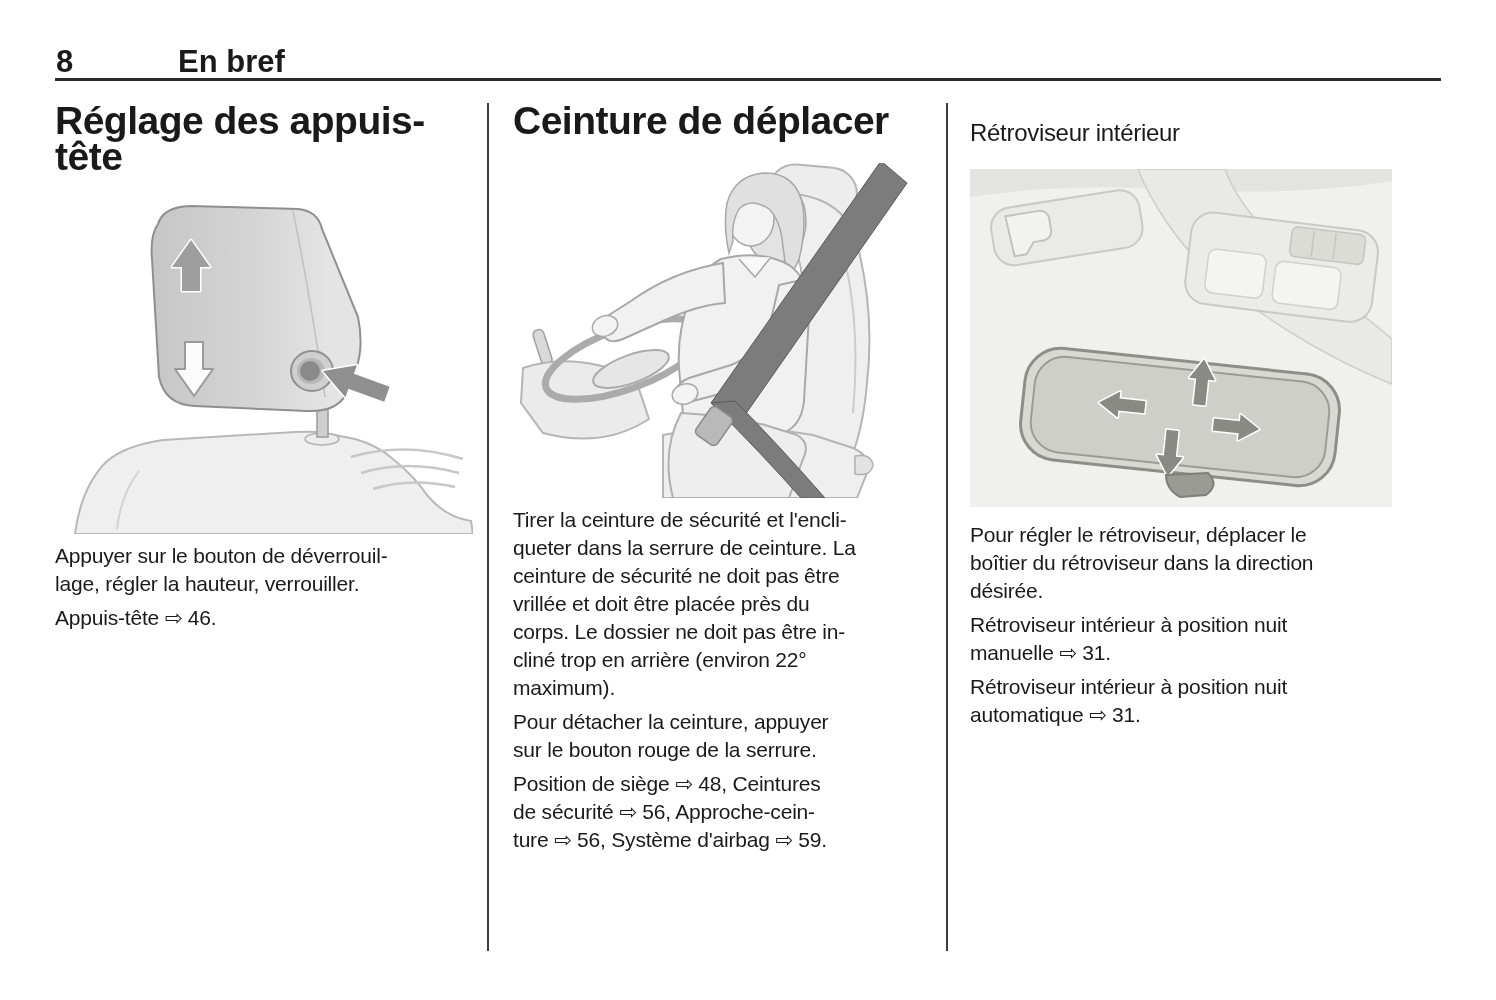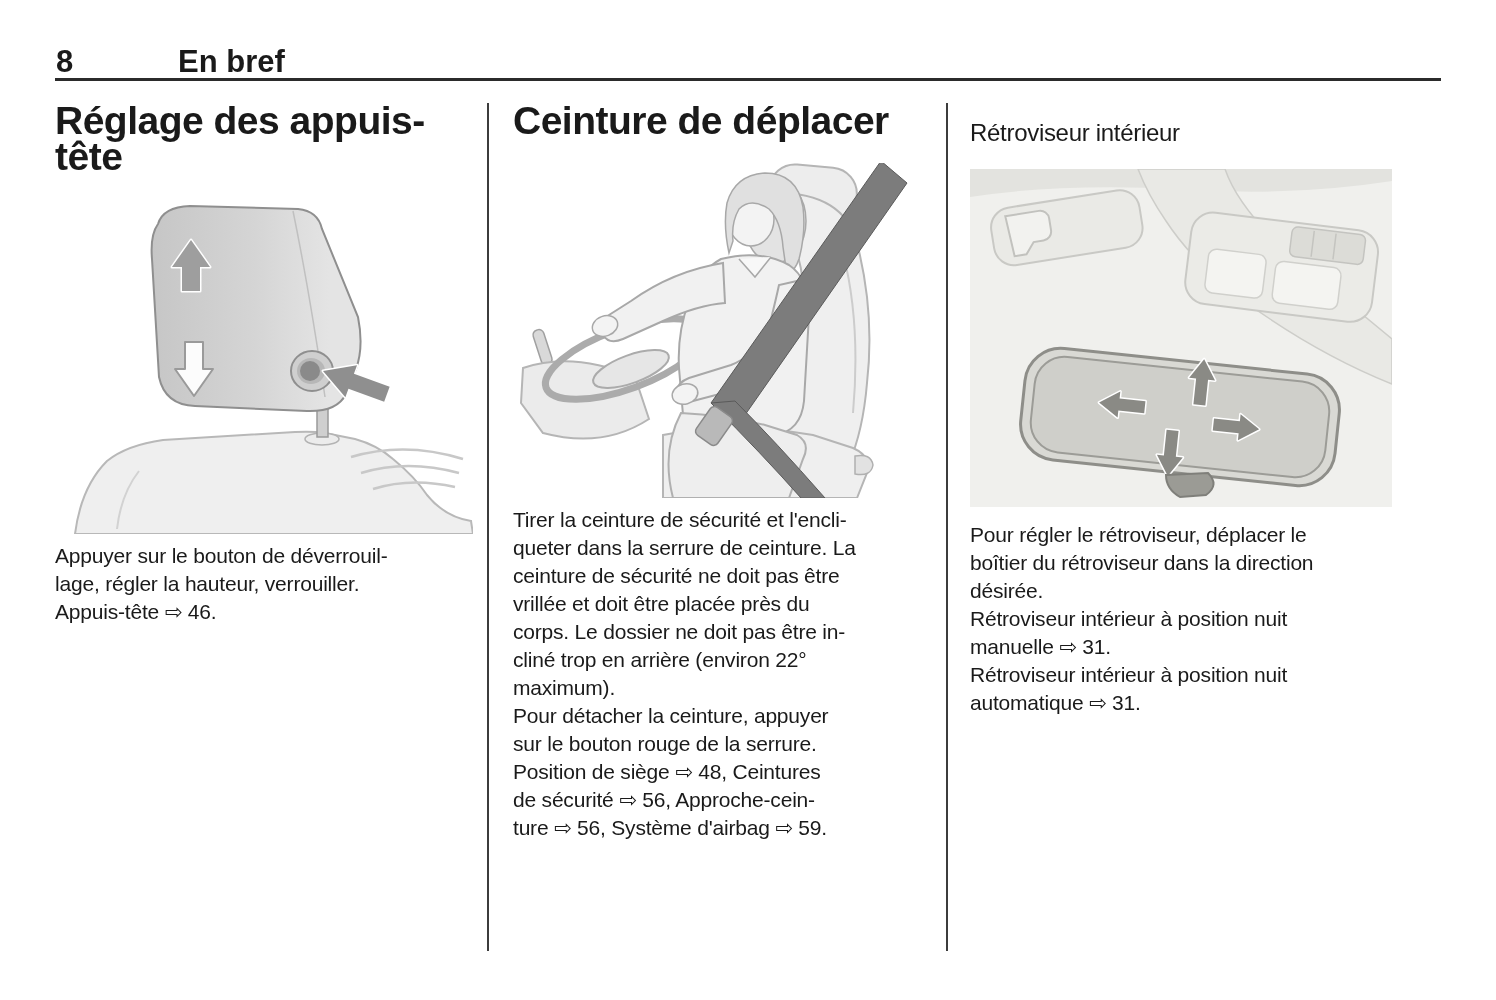--- a/index.html
+++ b/index.html
@@ -24,21 +24,21 @@
   .col-subtitle{margin:15px 0 8px 0;font-size:24px;font-weight:400;line-height:30px;letter-spacing:-0.3px;}
   .figure{margin-top:24px;line-height:0;}
   .col-3 .figure{margin-top:21px;}
   .figure svg{display:block;}
   .paragraphs{margin-top:8px;}
   .col-3 .paragraphs{margin-top:14px;}
   .paragraphs p{
     margin:0;padding:0;font-size:21px;line-height:28px;letter-spacing:-0.2px;
     white-space:pre-line;
   }
-  .paragraphs p + p{margin-top:0;}
+  .paragraphs p + p{margin-top:6px;}
 </style>
 </head>
 <body>
 
 <div class="page-header">
   <span class="page-number">8</span>
   <span class="section-title">En bref</span>
 </div>
 <div class="header-rule"></div>
 

